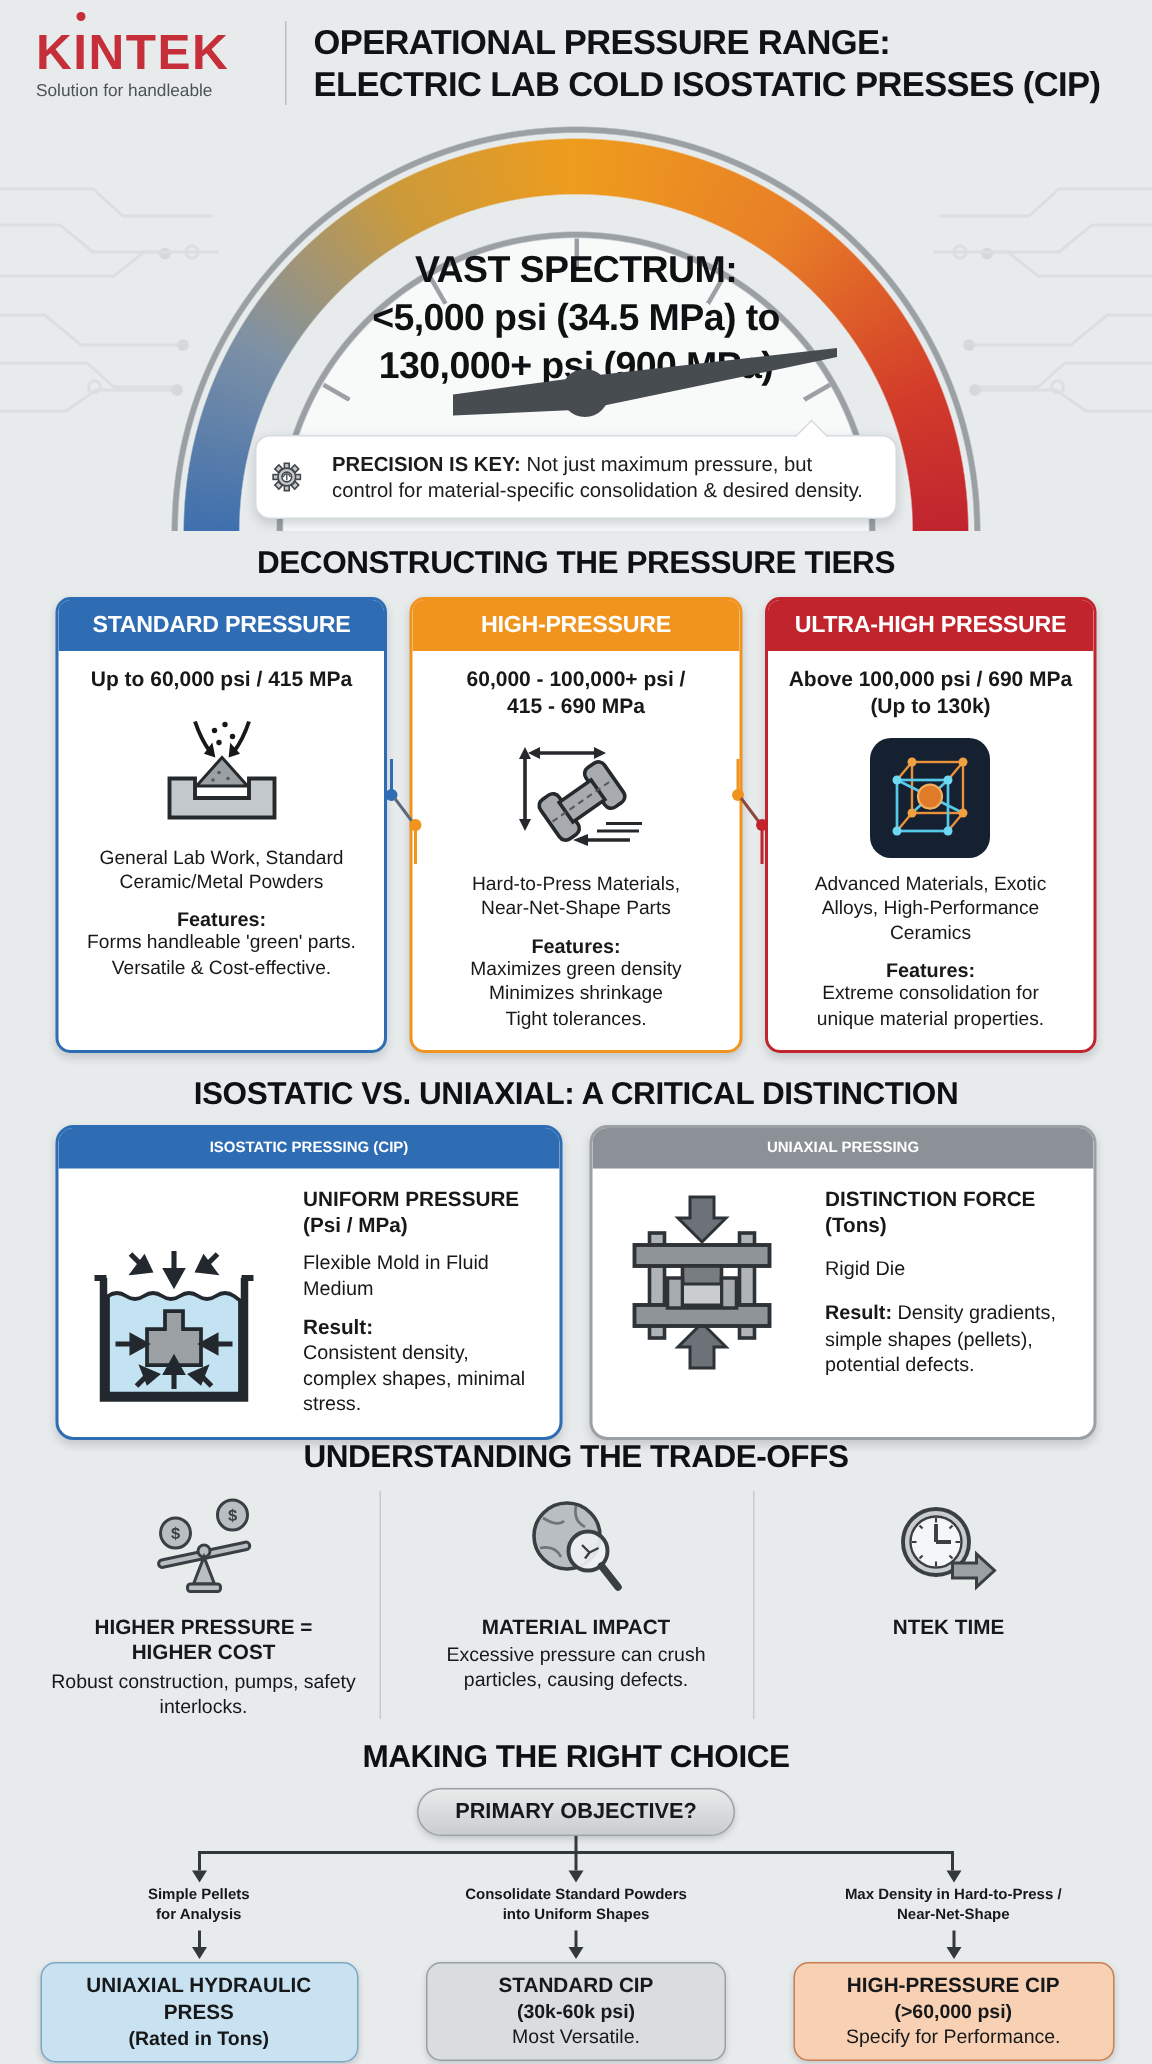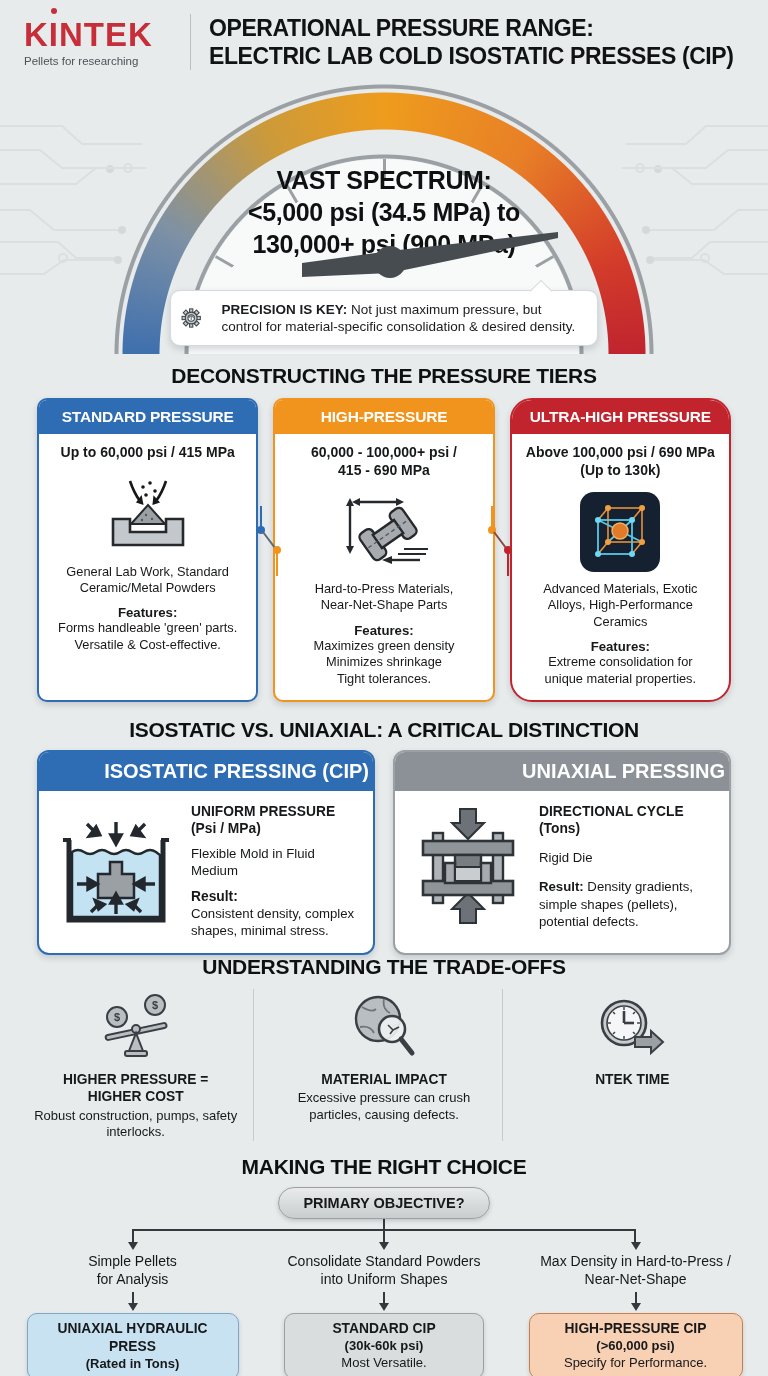--- a/index.html
+++ b/index.html
@@ -51,33 +51,33 @@
   .tier-card { flex:1; background:#fff; border-radius:10px; border:2px solid; display:flex; flex-direction:column; overflow:hidden; box-shadow:0 3px 6px rgba(40,50,60,.18); }
   .tier-head { color:#fff; font-weight:bold; font-size:15.5px; text-align:center; padding:8px 4px; letter-spacing:-0.2px; }
   .tier-body { padding:10px 8px 12px; text-align:center; display:flex; flex-direction:column; align-items:center; flex:1; }
   .tier-range { font-weight:bold; font-size:14px; line-height:1.25; }
   .tier-icon { margin:10px 0 6px; height:86px; display:flex; align-items:center; justify-content:center; }
   .tier-desc { font-size:12.8px; line-height:1.28; }
   .tier-features-label { font-weight:bold; font-size:13.2px; margin-top:9px; }
   .tier-features { font-size:12.8px; line-height:1.3; }
   .blue  { border-color:#2e6db4; } .blue  .tier-head { background:#2e6db4; }
   .orange{ border-color:#f0941d; } .orange .tier-head { background:#f0941d; }
-  .red   { border-color:#c2242e;border-radius:22px; } .red   .tier-head { background:#c2242e; }
+  .red   { border-color:#c2242e; } .red   .tier-head { background:#c2242e; }
   .link-connector { position:absolute; top:118px; z-index:4; }
   .lc1 { left:256px; } .lc2 { left:487px; }
 
   
   .compare-row { display:flex; gap:18px; padding:8px 37px 0 37px; }
   .cmp-card { flex:1; background:#fff; border-radius:12px; border:2px solid; overflow:hidden; box-shadow:0 3px 6px rgba(40,50,60,.18); }
   .cmp-card.iso { border-color:#2e6db4; }
   .cmp-card.uni { border-color:#9aa0a4; }
-  .cmp-head { color:#fff; font-weight:bold; text-align:right; font-size:20px; padding:8px 4px; }
+  .cmp-head { color:#fff; font-weight:bold; text-align:center; font-size:10px; padding:8px 4px; }
   .iso .cmp-head { background:#2e6db4; }
   .uni .cmp-head { background:#8b9196; }
-  .cmp-body { display:flex; align-items:center; gap:6px; padding:12px 10px 14px 8px; }
+  .cmp-body { display:flex; align-items:flex-end; gap:17px; padding:12px 10px 14px 8px; }
   .cmp-text { font-size:13.2px; line-height:1.3; }
   .cmp-bold { font-weight:bold; font-size:13.8px; line-height:1.25; }
   .cmp-gap { margin-top:8px; }
 
   
   .tradeoffs-row { display:flex; padding:10px 18px 0 18px; }
   .to-col { flex:1; text-align:center; padding:0 12px; }
   .to-col + .to-col { border-left:1px solid #c6cbce;padding-left:24px; }
   .to-icon { height:74px; display:flex; align-items:flex-end; justify-content:center; margin-bottom:8px; }
   .to-title { font-weight:bold; font-size:13.8px; line-height:1.25; }
@@ -89,38 +89,38 @@
   .pill { background:linear-gradient(#e9ebeb,#c9cdce); border:1.5px solid #9aa0a4; border-radius:22px; padding:7px 24px; font-weight:bold; font-size:14.5px; box-shadow:0 2px 4px rgba(40,50,60,.2); }
   .connector { position:relative; height:34px; }
   .stem { position:absolute; left:383px; top:0; width:2px; height:10px; background:#33383c; }
   .bracket { position:absolute; left:132px; width:504px; top:10px; height:13px; border-top:2px solid #33383c; border-left:2px solid #33383c; border-right:2px solid #33383c; }
   .stem2 { position:absolute; left:383px; top:10px; width:2px; height:13px; background:#33383c; }
   .tri { width:0; height:0; border-left:5px solid transparent; border-right:5px solid transparent; border-top:8px solid #33383c; }
   .tri-row { position:absolute; top:23px; left:0; right:0; display:grid; grid-template-columns:265px 238px 265px; }
   .tri-row .tri { margin:0 auto; }
   .branch-grid { display:grid; grid-template-columns:265px 238px 265px; }
   .branch { text-align:center; display:flex; flex-direction:column; align-items:center; }
-  .branch-label { font-weight:normal; font-size:14px; line-height:1.28; }
+  .branch-label { font-weight:bold; font-size:10px; line-height:1.28; }
   .v-line { width:2px; height:11px; background:#33383c; margin-top:3px; }
   .end-box { margin-top:2px; border-radius:10px; border:1.5px solid; padding:6px 8px; font-size:13px; line-height:1.3; box-shadow:0 2px 4px rgba(40,50,60,.18); }
   .end-box .t1 { font-weight:bold; font-size:13.8px; }
   .end-box .t2 { font-weight:bold; }
   .eb1 { background:#c9e2f2; border-color:#7ea7c4; width:212px; }
   .eb2 { background:#d9dddd; border-color:#9aa0a4; width:200px; }
   .eb3 { background:#f8d0b4; border-color:#c77f4f; width:214px; }
 </style>
 </head>
 <body>
 
 <div class="page">
 
   <div class="header">
     <div class="logo-block">
       <div class="logo-text">K<span class="logo-i">I</span>NTEK</div>
-      <div class="logo-tagline">Pellets for researching</div>
+      <div class="logo-tagline">Solution for handleable</div>
     </div>
     <div class="header-divider"></div>
     <div class="title-block">
       <div class="title-line">OPERATIONAL PRESSURE RANGE:</div>
       <div class="title-line">ELECTRIC LAB COLD ISOSTATIC PRESSES (CIP)</div>
     </div>
   </div>
 
   <div class="gauge-wrap">
     <svg class="circuit left" width="170" height="200" viewBox="0 0 170 200" fill="none" stroke="#d9dde0" stroke-width="2">
@@ -395,21 +395,21 @@
             <rect x="30" y="30" width="10" height="70"></rect>
             <rect x="90" y="30" width="10" height="70"></rect>
           </g>
           <rect x="20" y="38" width="90" height="14" fill="#8f9499" stroke="#2e3338" stroke-width="2.6"></rect>
           <rect x="20" y="78" width="90" height="14" fill="#8f9499" stroke="#2e3338" stroke-width="2.6"></rect>
           <rect x="52" y="52" width="26" height="14" fill="#787d82" stroke="#2e3338" stroke-width="2.4"></rect>
           <path d="M42,60 h10 v18 h26 v-18 h10 v20 h-46 z" fill="#a7abb0" stroke="#2e3338" stroke-width="2.4"></path>
           <rect x="52" y="64" width="26" height="14" fill="#c9cdd0" stroke="#2e3338" stroke-width="2"></rect>
         </svg>
         <div class="cmp-text">
-          <div class="cmp-bold">DIRECTIONAL CYCLE (Tons)</div>
+          <div class="cmp-bold">DISTINCTION FORCE (Tons)</div>
           <div class="cmp-gap" style="margin-top:12px">Rigid Die</div>
           <div class="cmp-gap" style="margin-top:12px">
             <span class="b">Result:</span><span> Density gradients, simple shapes (pellets), potential defects.</span>
           </div>
         </div>
       </div>
     </div>
   </div>
 
   <div class="section-heading" style="">UNDERSTANDING THE TRADE-OFFS</div>

